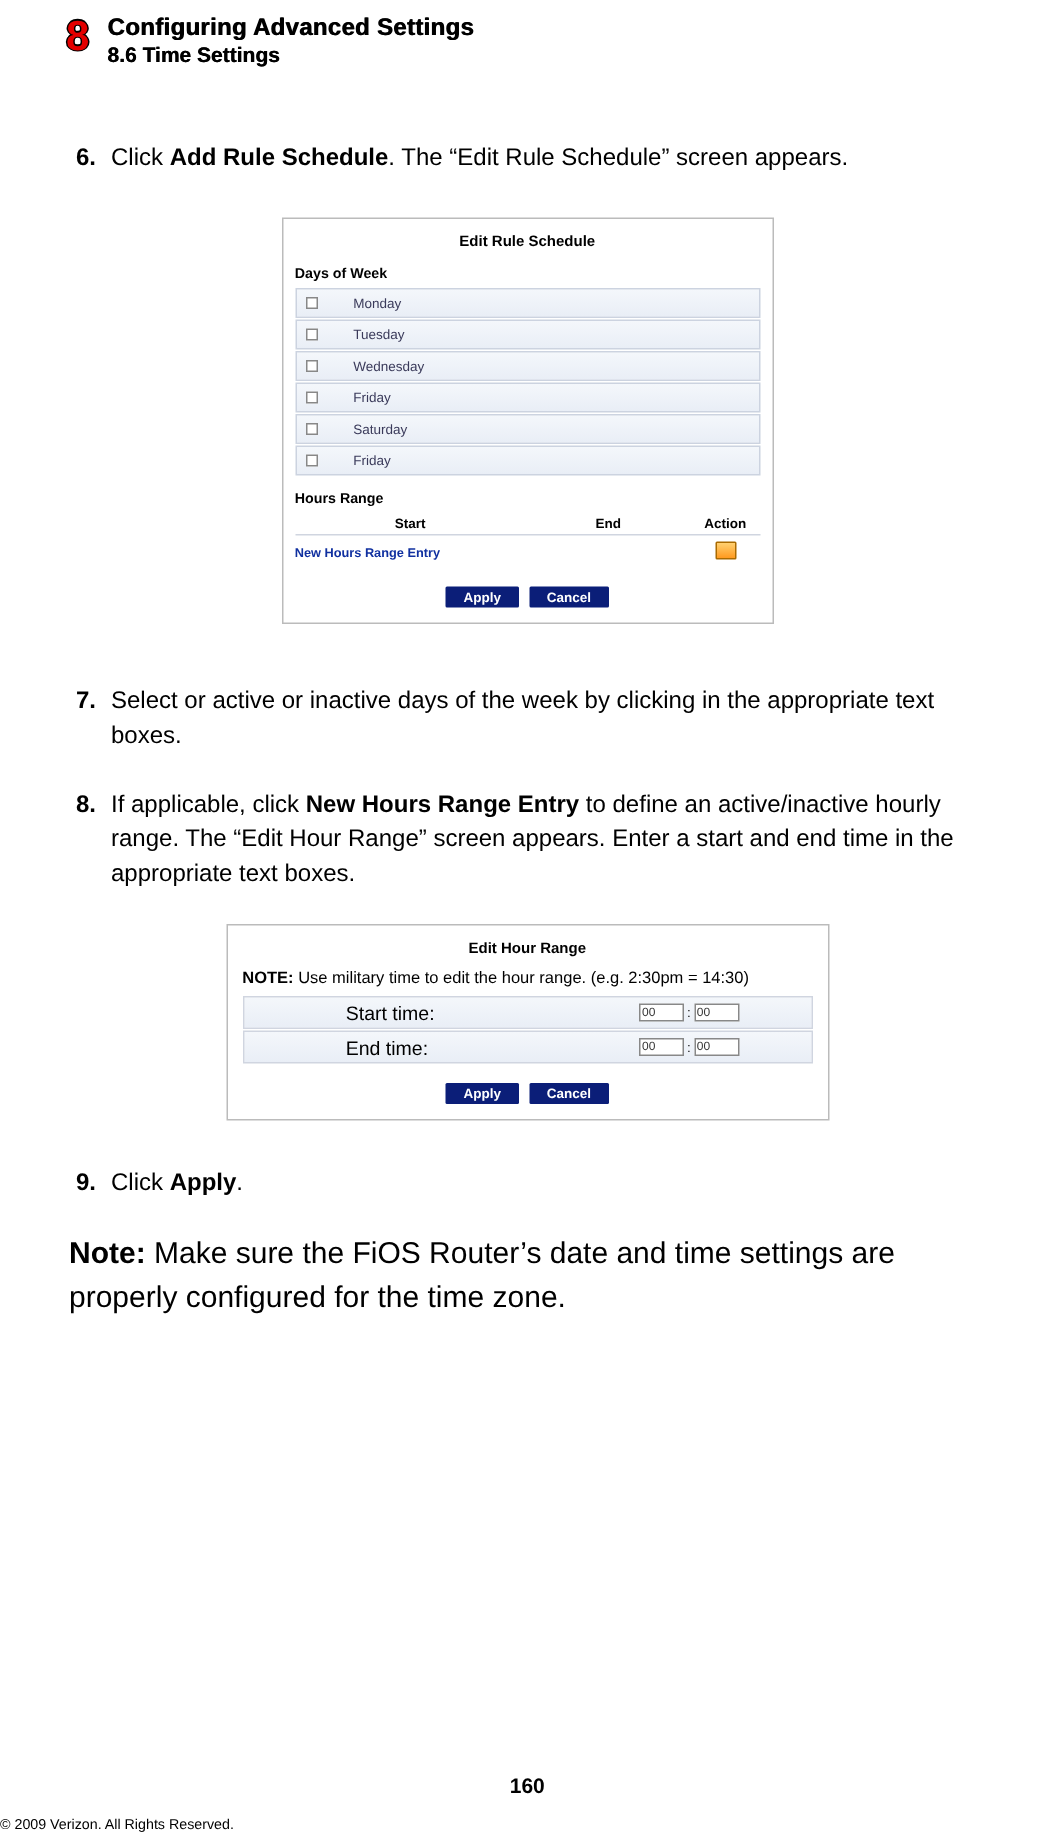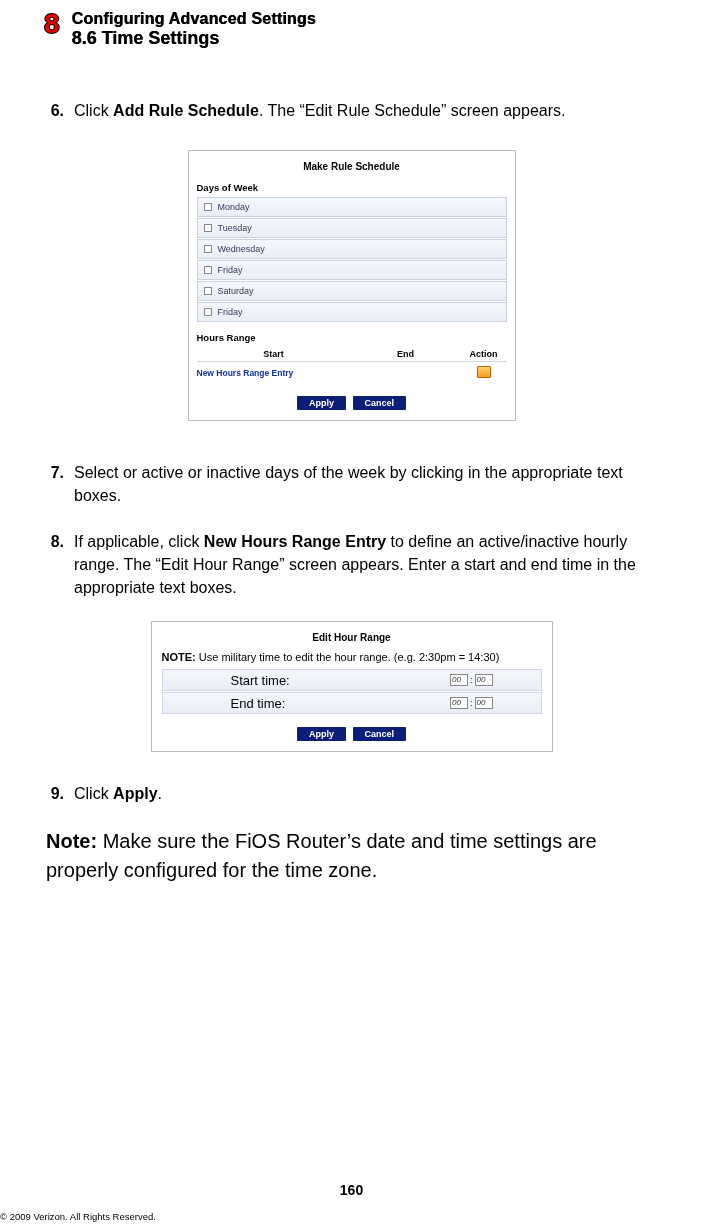--- a/index.html
+++ b/index.html
@@ -34,21 +34,21 @@
     flex-direction: column;
   }
   .configuring {
     font-weight: 800;
     font-size: 16px;
     text-shadow: 0.5px 0 0 #000;
     letter-spacing: 0.2px;
   }
   .subsection {
     font-weight: 700;
-    font-size: 18px;
+    font-size: 14px;
     text-shadow: 0.3px 0 0 #000;
   }
   .content {
     padding: 50px 22px 0 22px;
   }
   .step {
     display: flex;
     gap: 10px;
     font-size: 16px;
     line-height: 1.45;
@@ -95,21 +95,21 @@
     color: #000;
     margin: 2px 0 4px 0;
   }
   .day-row {
     border: 1px solid #ccd3e0;
     background: linear-gradient(#f4f7fb,#e9eef6);
     padding: 3px 6px;
     margin-bottom: 1px;
     display: flex;
     align-items: center;
-    gap: 6px;
+    gap: 24px;
     height: 12px;
     font-size: 9px;
     color: #3a3a5a;
   }
   .chk {
     width: 8px;
     height: 8px;
     border: 1px solid #888;
     background: #fff;
     display: inline-block;
@@ -200,30 +200,29 @@
     color: #000;
   }
   .time-row .tspace { flex: 1; }
   .time-inputs {
     display: flex;
     align-items: center;
     gap: 2px;
     padding-right: 44px;
   }
   .tin {
-    width: 18px;
+    width: 30px;
     height: 12px;
     border: 1px solid #888;
     background: #fff;
     font-size: 8px;
     text-align: left;
     padding: 0 1px;
     box-sizing: border-box;
     color: #333;
-    font-style: italic;
   }
   .panel2 .panel-btn-row {
     padding-top: 12px;
     text-align: center;
   }
 
   .page-number {
     text-align: center;
     font-weight: 800;
     font-size: 14px;
@@ -255,21 +254,21 @@
   <div class="content">
 
     <div class="step">
       <div class="step-num">6.</div>
       <div class="step-text">
         <span>Click </span><span class="bold">Add Rule Schedule</span><span>. The “Edit Rule Schedule” screen appears.</span>
       </div>
     </div>
 
     <div class="panel1">
-      <div class="panel-title">Make Rule Schedule</div>
+      <div class="panel-title">Edit Rule Schedule</div>
       <div class="panel-sec">Days of Week</div>
 
       <div class="day-row">
         <span class="chk"></span>
         <span>Monday</span>
       </div>
       <div class="day-row">
         <span class="chk"></span>
         <span>Tuesday</span>
       </div>

